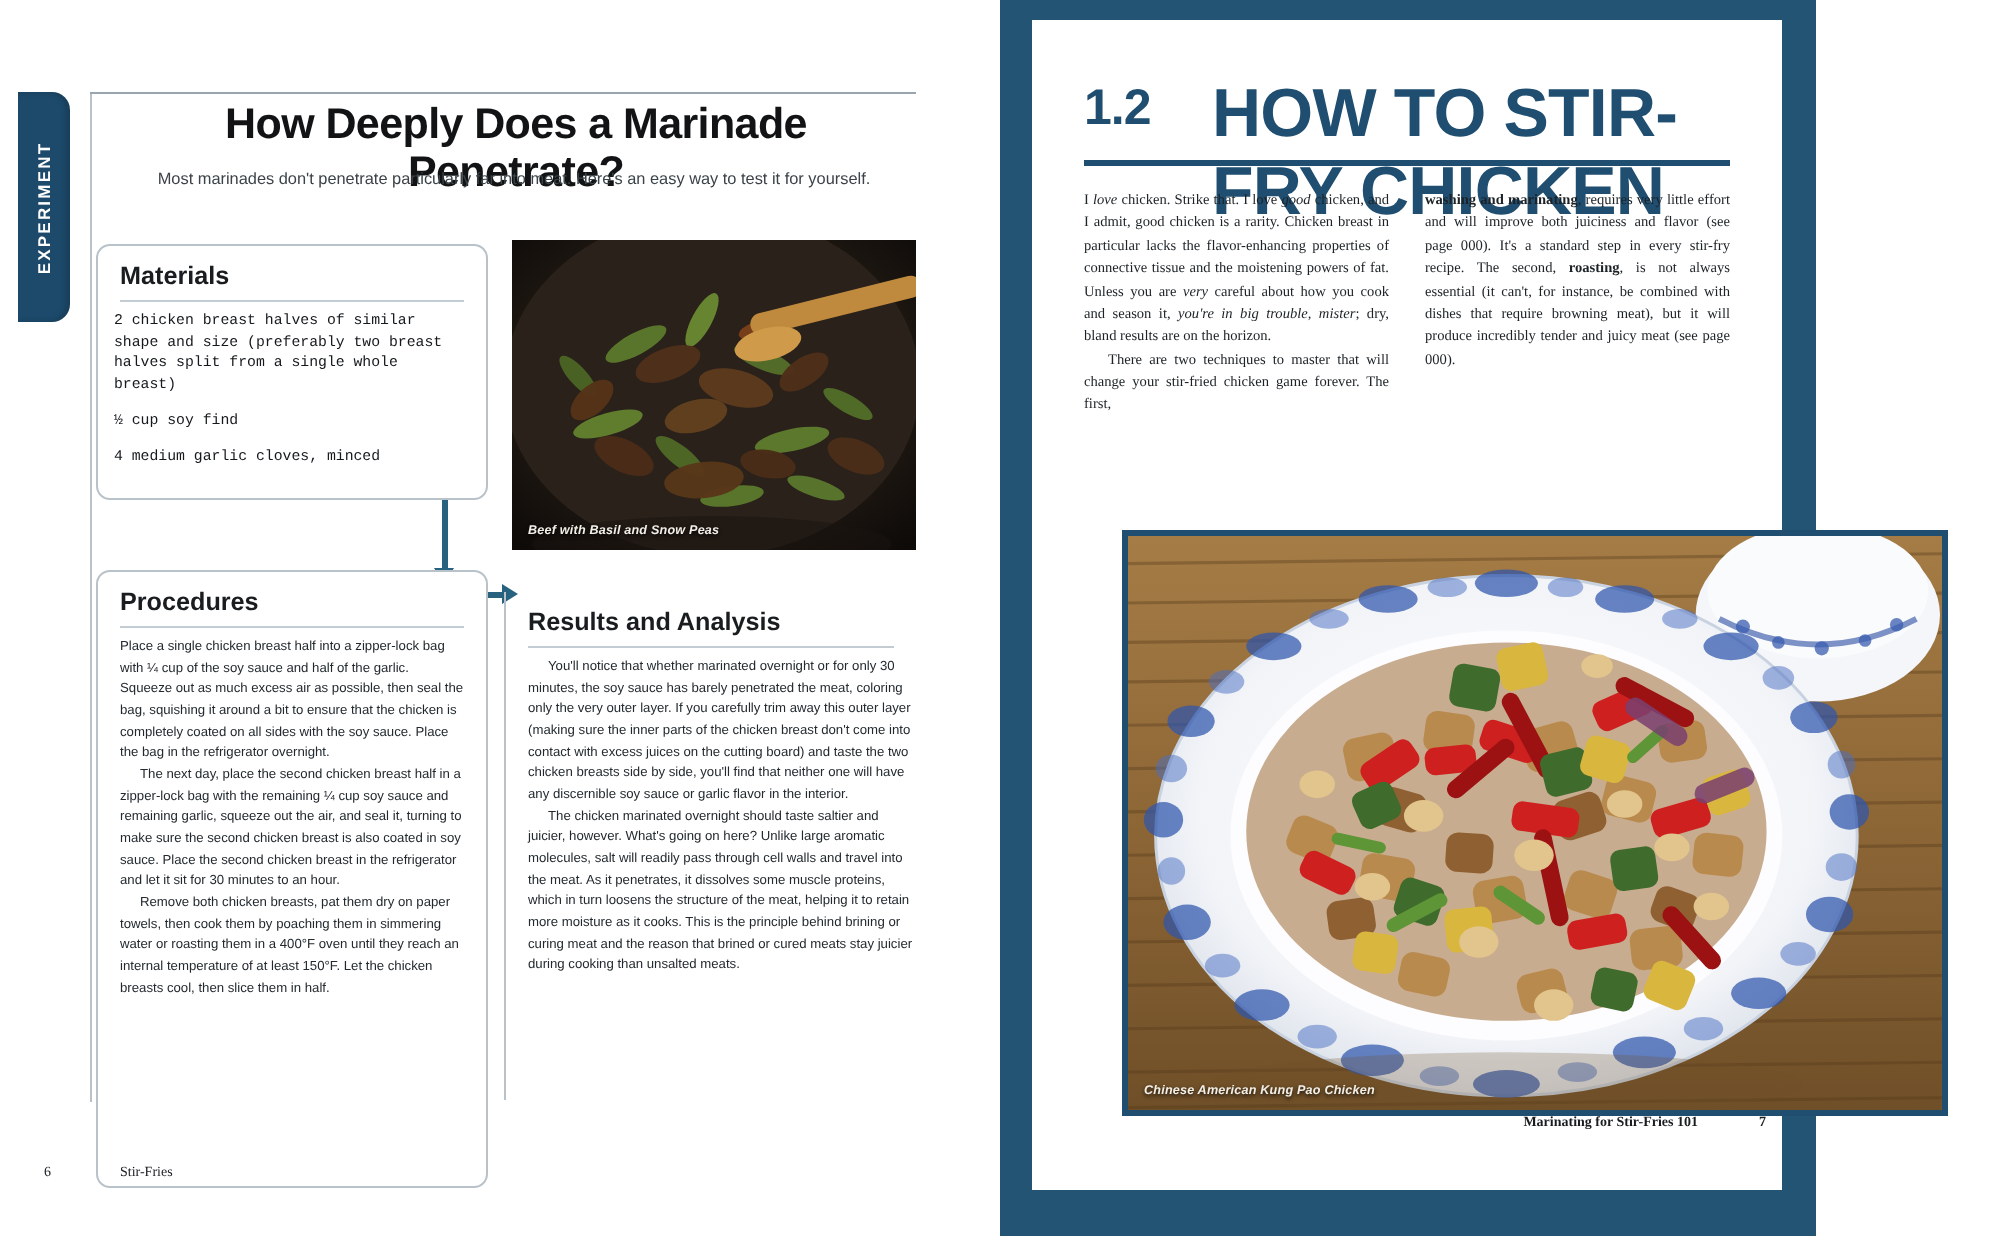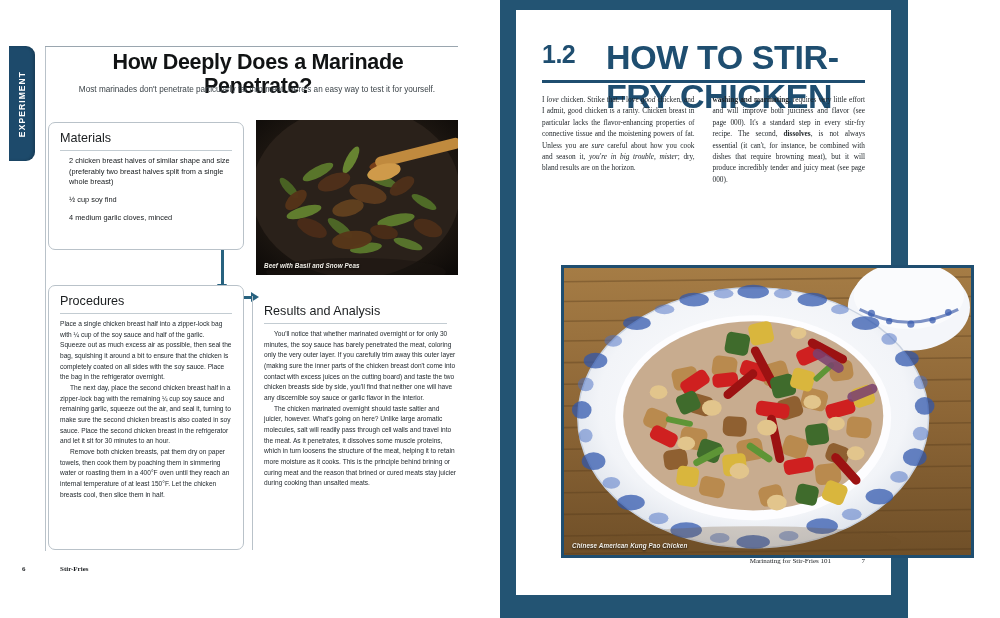--- a/index.html
+++ b/index.html
@@ -60,28 +60,28 @@
   .materials-box {
     position: absolute; left: 48px; top: 122px;
     width: 196px; height: 128px;
     border: 1px solid #b9c2c9;
     border-radius: 7px;
     background: #ffffff;
     box-sizing: border-box;
   }
   .box-head {
     position: absolute; left: 11px; top: 8px; right: 11px;
-    font-size: 12.6px; font-weight: normal; color: #1a1d1f;
+    font-size: 12.6px; font-weight: bold; color: #1a1d1f;
   }
   .box-headrule {
     position: absolute; left: 11px; top: 27px; right: 11px;
     height: 1px; background: #c3ccd2;
   }
   .mat-list {
-    position: absolute; left: 20px; top: 33px; right: 11px;
+    position: absolute; left: 8px; top: 33px; right: 11px; font-family: Liberation Mono, monospace;
   }
   .mat-list p {
     margin: 0 0 7px 0;
     font-size: 7.4px; line-height: 1.45; color: #15191c;
   }
 
   
   .conn-down {
     position: absolute; left: 221px; top: 250px;
     width: 3px; height: 36px; background: #27627f;
@@ -99,21 +99,21 @@
   .conn-right:after {
     content: ""; position: absolute; left: 29px; top: -4px;
     border-top: 5.5px solid transparent;
     border-bottom: 5.5px solid transparent;
     border-left: 8px solid #27627f;
   }
 
   
   .proc-box {
     position: absolute; left: 48px; top: 285px;
-    width: 196px; height: 265px;
+    width: 196px; height: 309px;
     border: 1px solid #b9c2c9;
     border-radius: 7px; background: #ffffff;
     box-sizing: border-box;
   }
   .proc-body {
     position: absolute; left: 11px; top: 33px; right: 11px;
   }
   .proc-body p {
     margin: 0; font-size: 6.6px; line-height: 1.62; color: #232a2f;
     text-align: left;
@@ -142,23 +142,23 @@
   }
   .beef-art { position: absolute; inset: 0; }
   .pcap {
     position: absolute; left: 8px; bottom: 6px;
     color: #f2efe8; font-size: 6.3px; font-style: italic;
     font-weight: bold; letter-spacing: .1px;
     text-shadow: 0 1px 2px rgba(0,0,0,.85);
   }
 
   .l-footer {
-    position: absolute; left: 22px; bottom: 45px;
+    position: absolute; left: 22px; bottom: 28px;
     font-family: "Liberation Serif", serif;
-    font-size: 7px; font-weight: bold; color: #1a1d20;
+    font-size: 7px; font-weight: normal; color: #1a1d20;
   }
   .l-footer .fnum { display: inline-block; width: 38px; }
 
   
   .page-right {
     position: absolute; left: 500px; top: 0; width: 408px; height: 618px;
     background: #235473;
   }
   .r-inner {
     position: absolute; left: 16px; top: 10px; right: 17px; bottom: 23px;
@@ -198,23 +198,23 @@
     position: absolute; left: 45px; top: 255px;
     width: 413px; height: 293px;
     border: 3px solid #1f4e70;
     box-sizing: border-box;
     overflow: hidden;
     background: #8b6a3f;
   }
   .kp-art { position: absolute; inset: 0; }
 
   .r-footer {
-    position: absolute; right: 26px; bottom: 30px;
+    position: absolute; right: 8px; bottom: 30px;
     font-family: "Liberation Serif", serif;
-    font-size: 7px; font-weight: normal; color: #1a1d20;
+    font-size: 7px; font-weight: bold; color: #1a1d20;
     white-space: nowrap;
   }
   .r-footer .fnum { display: inline-block; width: 34px; text-align: right; }
 </style>
 </head>
 <body>
 
 <div class="spread">
 
   <div class="page-left">
@@ -312,24 +312,25 @@
 
   <div class="page-right">
     <div class="r-inner">
 
       <div class="r-chapnum">1.2</div>
       <div class="r-chaptitle">HOW TO STIR-FRY CHICKEN</div>
       <div class="r-rule"></div>
 
       <div class="r-cols">
         <div class="r-col">
-          <p>I <i>love</i> chicken. Strike that. I love <i>good</i> chicken, and I admit, good chicken is a rarity. Chicken breast in particular lacks the flavor-enhancing properties of connective tissue and the moistening powers of fat. Unless you are <i>sure</i> careful about how you cook and season it, <i>you're in big trouble, mister</i>; dry, bland results are on the horizon.</p>
+          <p>I <i>love</i> chicken. Strike that. I love <i>good</i> chicken, and I admit, good chicken is a rarity. Chicken breast in particular lacks the flavor-enhancing properties of connective tissue and the moistening powers of fat. Unless you are <i>very</i> careful about how you cook and season it, <i>you're in big trouble, mister</i>; dry, bland results are on the horizon.</p>
+          <p>There are two techniques to master that will change your stir-fried chicken game forever. The first,</p>
         </div>
         <div class="r-col">
-          <p><b>washing and marinating</b>, requires very little effort and will improve both juiciness and flavor (see page 000). It's a standard step in every stir-fry recipe. The second, <b>dissolves</b>, is not always essential (it can't, for instance, be combined with dishes that require browning meat), but it will produce incredibly tender and juicy meat (see page 000).</p>
+          <p><b>washing and marinating</b>, requires very little effort and will improve both juiciness and flavor (see page 000). It's a standard step in every stir-fry recipe. The second, <b>roasting</b>, is not always essential (it can't, for instance, be combined with dishes that require browning meat), but it will produce incredibly tender and juicy meat (see page 000).</p>
         </div>
       </div>
 
       <div class="photo-kp">
         <svg class="kp-art" viewBox="0 0 413 293" preserveAspectRatio="none">
           <defs>
             <linearGradient id="mat" x1="0" y1="0" x2="0" y2="1">
               <stop offset="0%" stop-color="#a57c45"></stop>
               <stop offset="50%" stop-color="#8d6636"></stop>
               <stop offset="100%" stop-color="#6f4f28"></stop>

